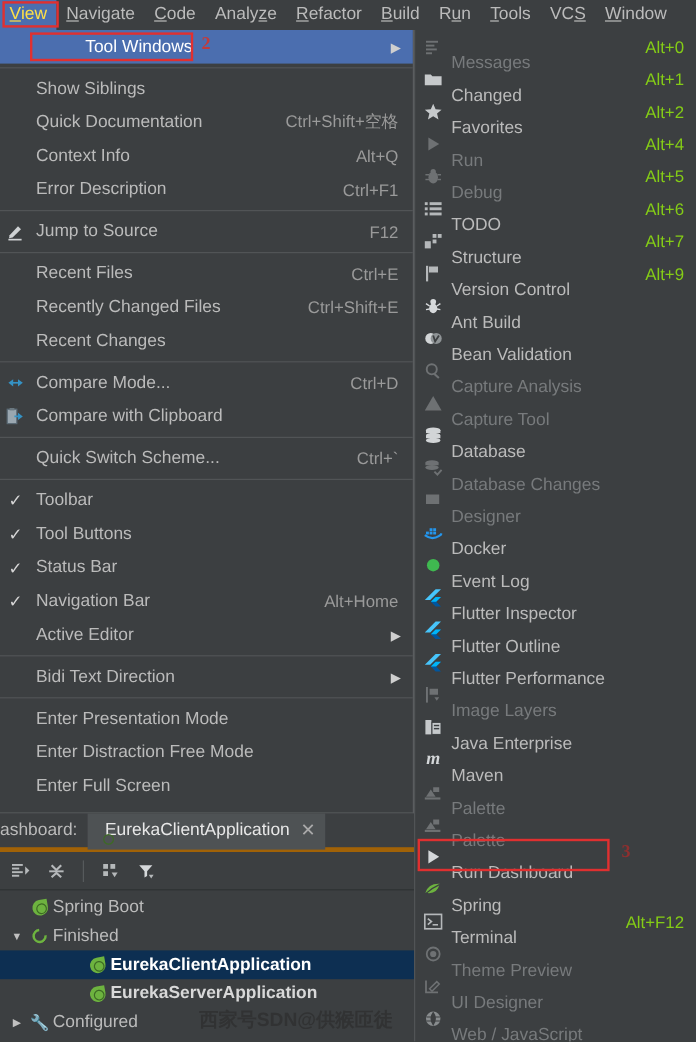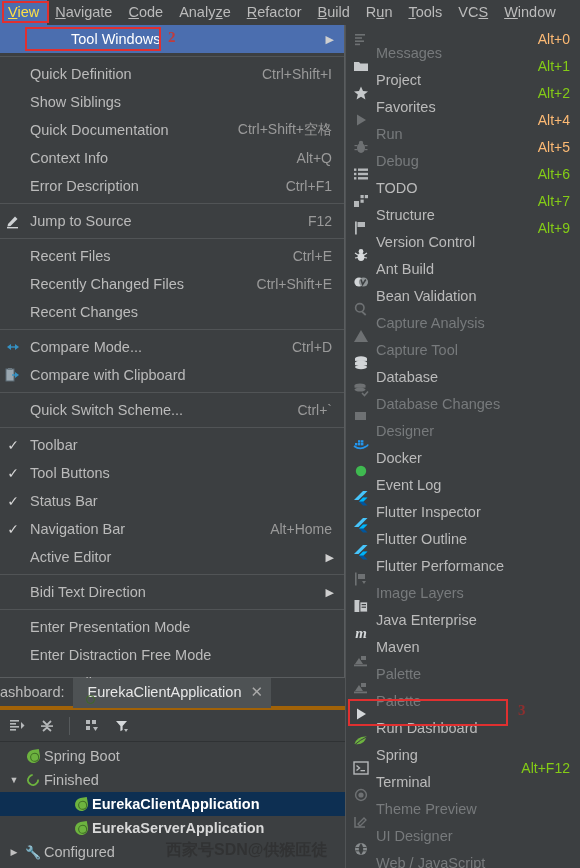--- a/index.html
+++ b/index.html
@@ -71,21 +71,21 @@
     position:relative; height:27px; display:flex; align-items:center;
     color:#bbbbbb; font-size:14.5px; white-space:nowrap;
   }
   .rrow.dim { color:#777a7c; }
   .rrow .ricon {
     width:30px; min-width:30px; display:flex;
     align-items:center; justify-content:center;
   }
   .rrow .rlabel { flex:1;margin-top:28px; }
   .rrow .rshort { padding-right:10px; font-size:14px; color:#84cc16; }
-  .rrow.dim .rshort { color:#fdba74; }
+  .rrow.dim .rshort { color:#84cc16; }
 
   .rundash-box {
     position:absolute; left:2px; top:-1px; width:160px; height:27px;
     border:2px solid #e03030; pointer-events:none; z-index:4;
   }
   .marker3 {
     position:absolute; left:172px; top:2px;
     color:#8e2f2f; font-size:15px; font-weight:bold;
     font-family:"Liberation Serif", serif;
   }
@@ -178,25 +178,20 @@
       <div class="row sel">
         <span class="icon"></span>
         <span class="label">Tool Windows</span>
         <span class="submark">▶</span>
         <div class="toolwin-box"></div>
         <div class="marker2">2</div>
       </div>
       <div class="sep"></div>
       <div class="row">
         <span class="icon"></span>
-        <span class="label">Quick Definition</span>
-        <span class="shortcut">Ctrl+Shift+I</span>
-      </div>
-      <div class="row">
-        <span class="icon"></span>
         <span class="label">Show Siblings</span>
       </div>
       <div class="row">
         <span class="icon"></span>
         <span class="label">Quick Documentation</span>
         <span class="shortcut">Ctrl+Shift+空格</span>
       </div>
       <div class="row">
         <span class="icon"></span>
         <span class="label">Context Info</span>
@@ -328,21 +323,21 @@
         </span>
         <span class="rlabel">Messages</span>
         <span class="rshort">Alt+0</span>
       </div>
       <div class="rrow">
         <span class="ricon">
           <svg width="16" height="16" viewBox="0 0 16 16">
             <path d="M1 4 L6 4 L7.3 5.6 L15 5.6 L15 13 L1 13 Z" fill="#c6c9cb"></path>
           </svg>
         </span>
-        <span class="rlabel">Project</span>
+        <span class="rlabel">Changed</span>
         <span class="rshort">Alt+1</span>
       </div>
       <div class="rrow">
         <span class="ricon">
           <svg width="16" height="16" viewBox="0 0 16 16">
             <path d="M8 1.5 L10 6 L15 6.4 L11.2 9.6 L12.4 14.5 L8 11.8 L3.6 14.5 L4.8 9.6 L1 6.4 L6 6 Z" fill="#c6c9cb"></path>
           </svg>
         </span>
         <span class="rlabel">Favorites</span>
         <span class="rshort">Alt+2</span>

